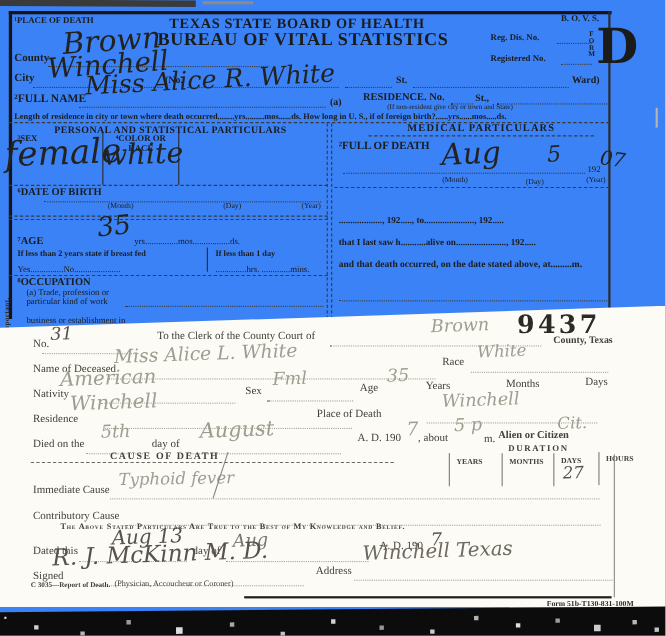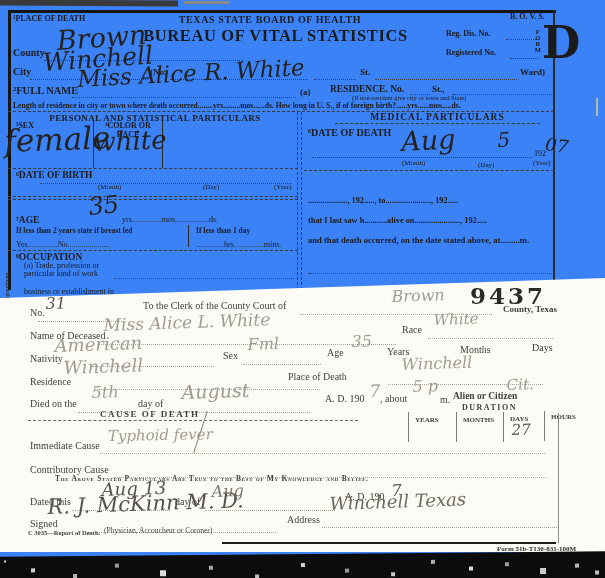--- a/index.html
+++ b/index.html
@@ -28,21 +28,21 @@
 <div class="stage">
 
   <div class="abs" style="left:0;top:0;width:178px;height:6px;background:#3a3a3a;transform:rotate(.3deg);"></div>
   <div class="abs" style="left:184px;top:1px;width:46px;height:3px;background:#8a8a8a;"></div>
 
   <div class="abs" style="left:8px;top:10px;width:548px;height:3px;background:#151515;"></div>
   <div class="abs" style="left:8px;top:10px;width:3px;height:280px;background:#151515;"></div>
   <div class="abs" style="left:553px;top:10px;width:2px;height:280px;background:#2a2a2a;"></div>
 
   <div class="abs b" style="left:13px;top:15px;font-size:8px;">¹PLACE OF DEATH</div>
-  <div class="abs b c" style="left:130px;top:14px;width:280px;font-size:10px;letter-spacing:.6px;">TEXAS  STATE  BOARD  OF  HEALTH</div>
+  <div class="abs b c" style="left:130px;top:14px;width:280px;font-size:13px;letter-spacing:.6px;">TEXAS  STATE  BOARD  OF  HEALTH</div>
   <div class="abs b c" style="left:118px;top:27px;width:315px;font-size:16.5px;letter-spacing:.6px;">BUREAU  OF  VITAL  STATISTICS</div>
   <div class="abs b" style="left:510px;top:13px;font-size:8px;">B. O. V. S.</div>
   <div class="abs b" style="left:446px;top:30px;font-size:8px;">Reg.  Dis.  No.</div>
   <div class="abs leader" style="left:506px;top:37px;width:32px;"></div>
   <div class="abs b" style="left:446px;top:49px;font-size:8px;">Registered  No.</div>
   <div class="abs leader" style="left:510px;top:56px;width:28px;"></div>
   <div class="abs b" style="left:534px;top:28px;font-size:6.5px;writing-mode:vertical-rl;text-orientation:upright;letter-spacing:-1px;">FORM</div>
   <div class="abs b" style="left:542px;top:18px;font-size:44px;font-family:'DejaVu Serif',serif;">D</div>
 
   <div class="abs b" style="left:13px;top:47px;font-size:10px;">County</div>
@@ -102,21 +102,21 @@
   <div class="abs" style="left:196px;top:241px;font-size:8px;">..............hrs.   .............mins.</div>
   <div class="abs dash" style="left:8px;top:250px;width:290px;"></div>
 
   <div class="abs b" style="left:16px;top:252px;font-size:9.5px;">⁸OCCUPATION</div>
   <div class="abs" style="left:24px;top:262px;font-size:8px;">(a) Trade, profession or</div>
   <div class="abs" style="left:24px;top:270px;font-size:8px;">particular kind of work</div>
   <div class="abs leader" style="left:114px;top:276px;width:180px;"></div>
   <div class="abs" style="left:24px;top:280px;font-size:8px;margin-top:27px;">(b) General nature of industry,</div>
   <div class="abs" style="left:24px;top:288px;font-size:8px;">business or establishment in</div>
 
-  <div class="abs b" style="left:308px;top:127px;font-size:10px;">⁶DATE OF DEATH</div>
+  <div class="abs b" style="left:308px;top:127px;font-size:10px;">²FULL OF DEATH</div>
   <div class="abs hw" style="left:402px;top:127px;font-size:27px;">Aug</div>
   <div class="abs hw" style="left:498px;top:129px;font-size:20px;">5</div>
   <div class="abs leader" style="left:312px;top:155px;width:220px;"></div>
   <div class="abs" style="left:534px;top:150px;font-size:8px;">192</div>
   <div class="abs hw" style="left:544px;top:134px;font-size:18px;transform:rotate(8deg);">07</div>
   <div class="abs" style="left:402px;top:160px;font-size:7px;">(Month)</div>
   <div class="abs" style="left:478px;top:162px;font-size:7px;">(Day)</div>
   <div class="abs" style="left:533px;top:160px;font-size:7px;">(Year)</div>
   <div class="abs dash" style="left:304px;top:170px;width:250px;"></div>
 

